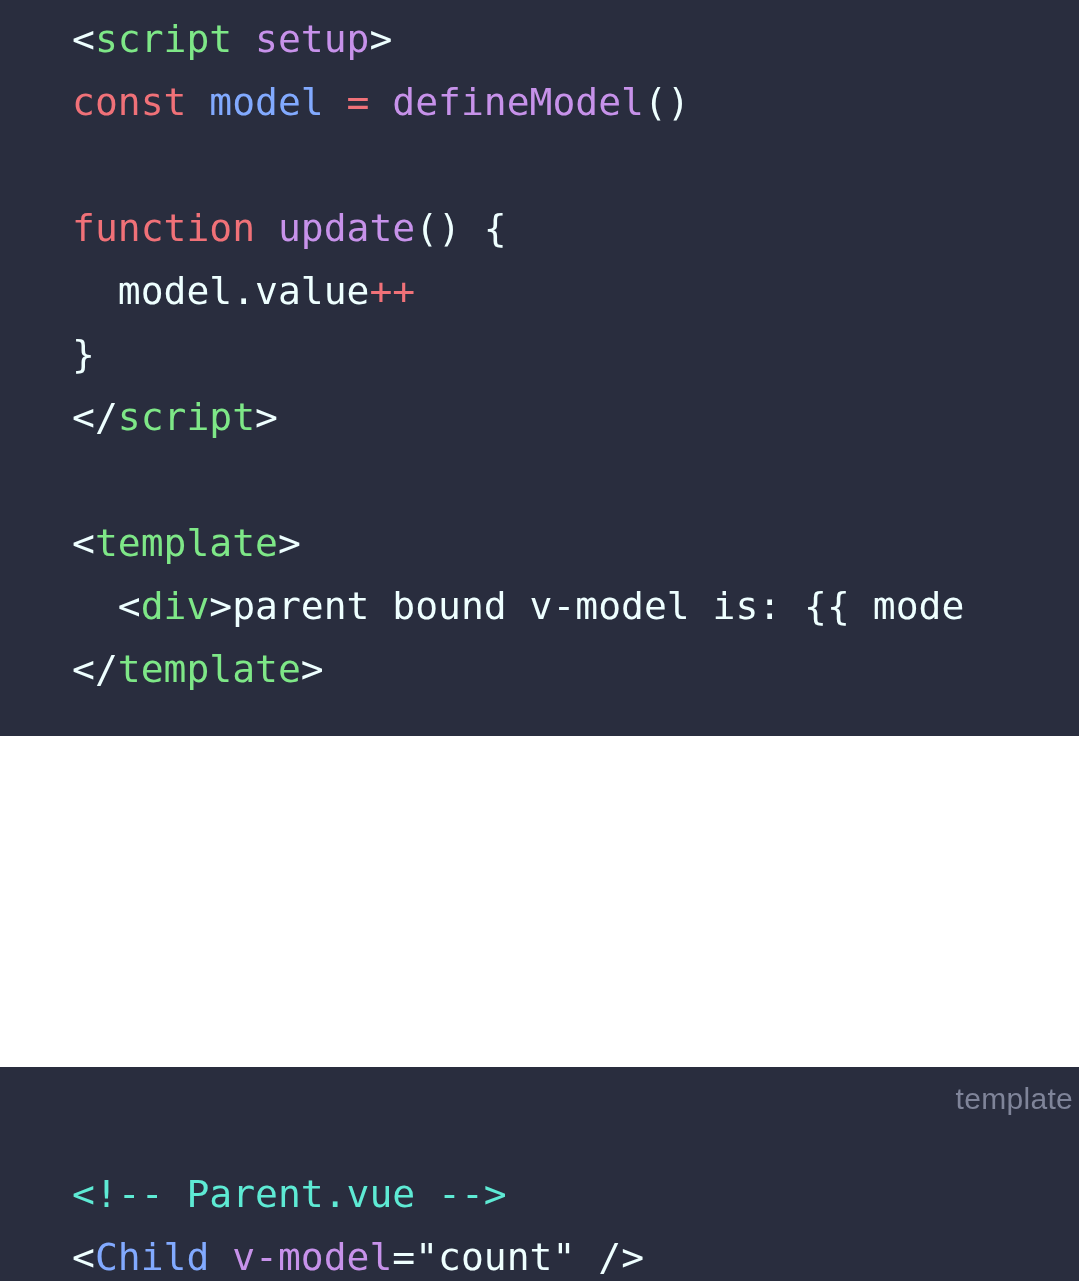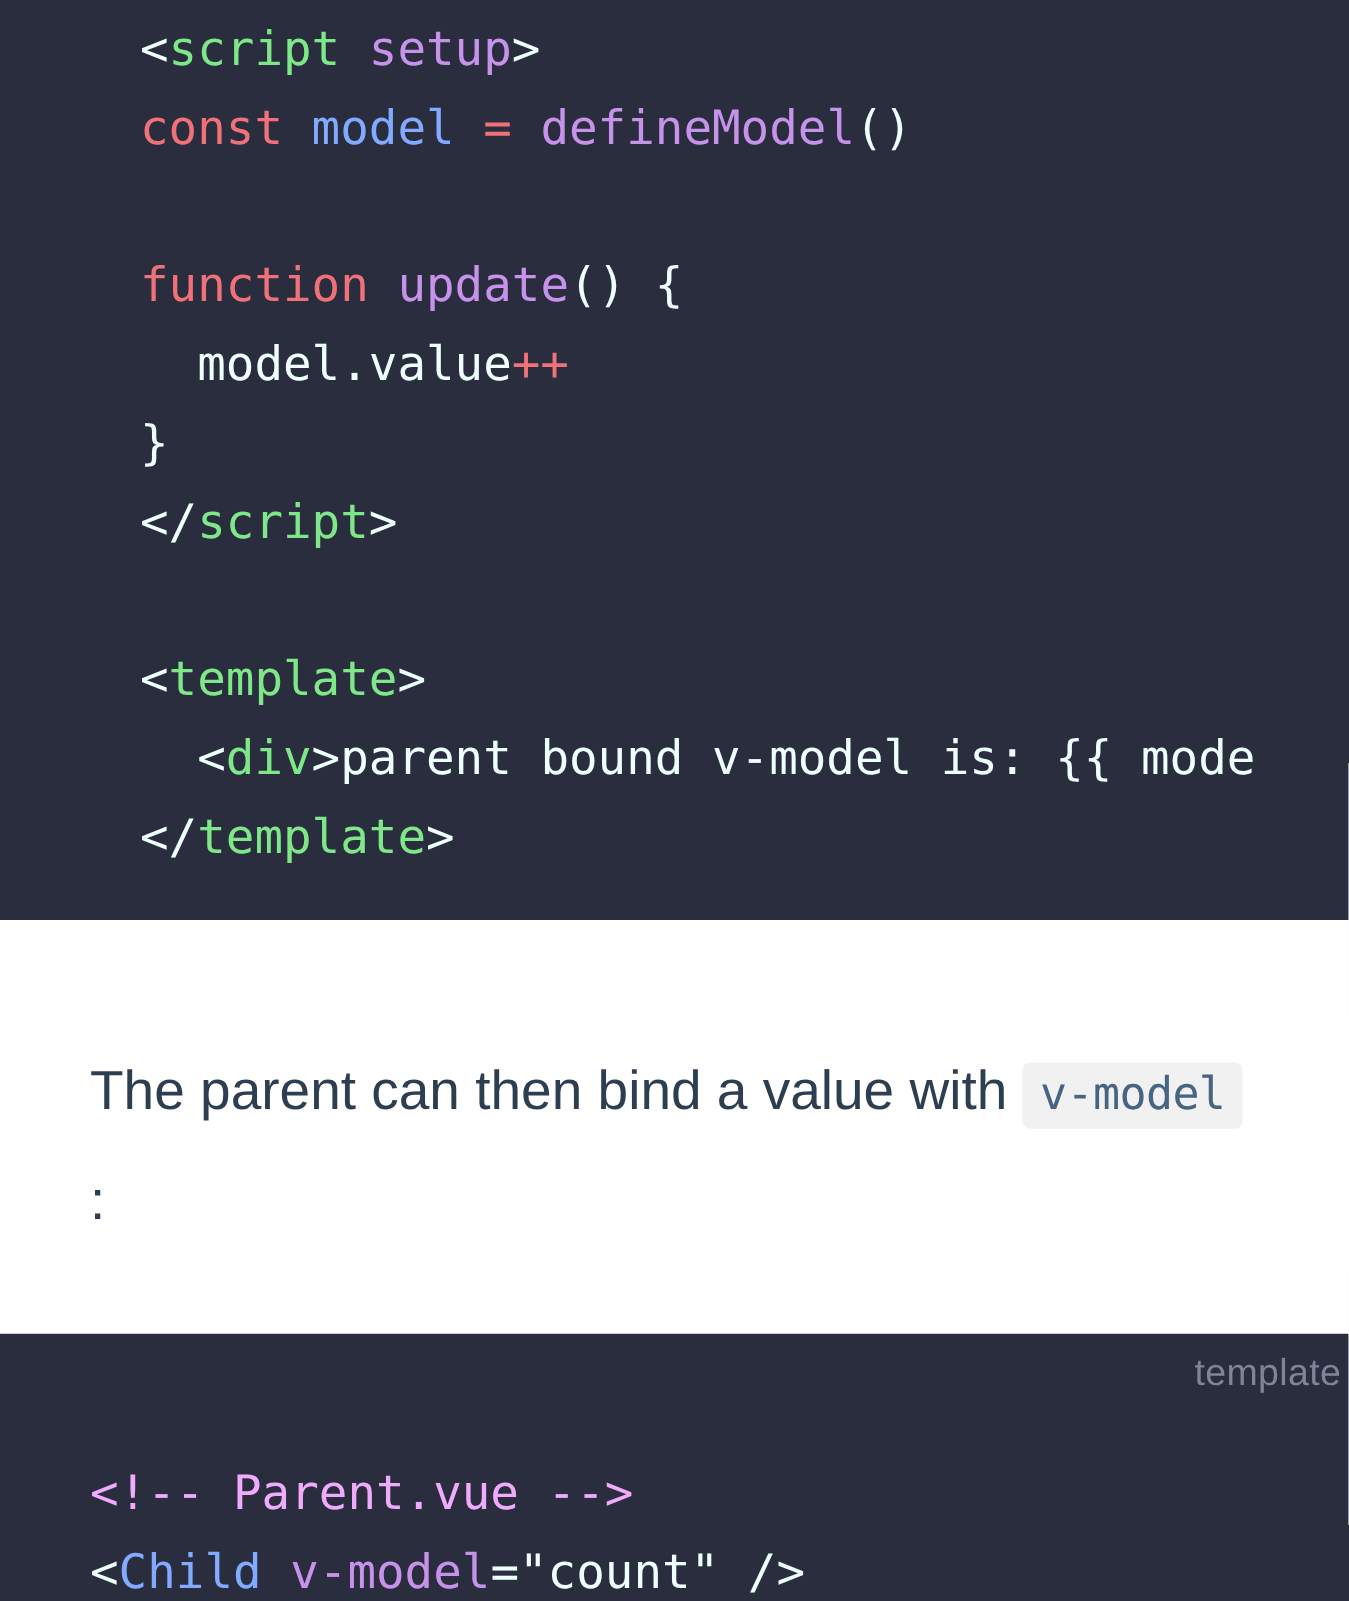--- a/index.html
+++ b/index.html
@@ -48,34 +48,34 @@
 
   
   .t-punct   { color: #eeffff; }
   .t-tag     { color: #7ee787; }
   .t-attr    { color: #c792ea; }
   .t-kw      { color: #f07178; }
   .t-var     { color: #82aaff; }
   .t-fn      { color: #c792ea; }
   .t-op      { color: #f07178; }
   .t-plain   { color: #eeffff; }
-  .t-comment { color: #f0abfc; }
+  .t-comment { color: #5eead4; }
   .t-comp    { color: #82aaff; text-align: center; }
   .t-str     { color: #eeffff; }
 
   
   #block-top {
     position: absolute;
     left: 0;
     top: 0;
     width: 1079px;
     height: 736px;
   }
   #block-top pre {
-    padding: 8px 0 0 112px;
+    padding: 8px 0 0 72px;
   }
 
   
   #prose {
     position: absolute;
     left: 0;
     top: 736px;
     width: 1079px;
     height: 331px;
     background: #ffffff;
@@ -124,23 +124,20 @@
 <span class="t-kw">function</span><span class="t-plain"> </span><span class="t-fn">update</span><span class="t-plain">() {</span>
 <span class="t-plain">  model.value</span><span class="t-op">++</span>
 <span class="t-plain">}</span>
 <span class="t-punct">&lt;/</span><span class="t-tag">script</span><span class="t-punct">&gt;</span>
 
 <span class="t-punct">&lt;</span><span class="t-tag">template</span><span class="t-punct">&gt;</span>
 <span class="t-punct">  &lt;</span><span class="t-tag">div</span><span class="t-punct">&gt;</span><span class="t-plain">parent bound v-model is: {{ mode</span>
 <span class="t-punct">&lt;/</span><span class="t-tag">template</span><span class="t-punct">&gt;</span></pre>
   </div>
 
-  <div id="prose">
-    <p><span>The parent can then bind a value with </span><code class="inline">v-model</code><span> :</span></p>
-  </div>
 
   <div id="block-bottom" class="code-block">
     <div class="lang-label">template</div>
     <pre><span class="t-comment">&lt;!-- Parent.vue --&gt;</span>
 <span class="t-punct">&lt;</span><span class="t-comp">Child</span><span class="t-plain"> </span><span class="t-attr">v-model</span><span class="t-plain">=</span><span class="t-str">"count"</span><span class="t-plain"> /&gt;</span></pre>
   </div>
 
 </div>
 
 </body></html>

